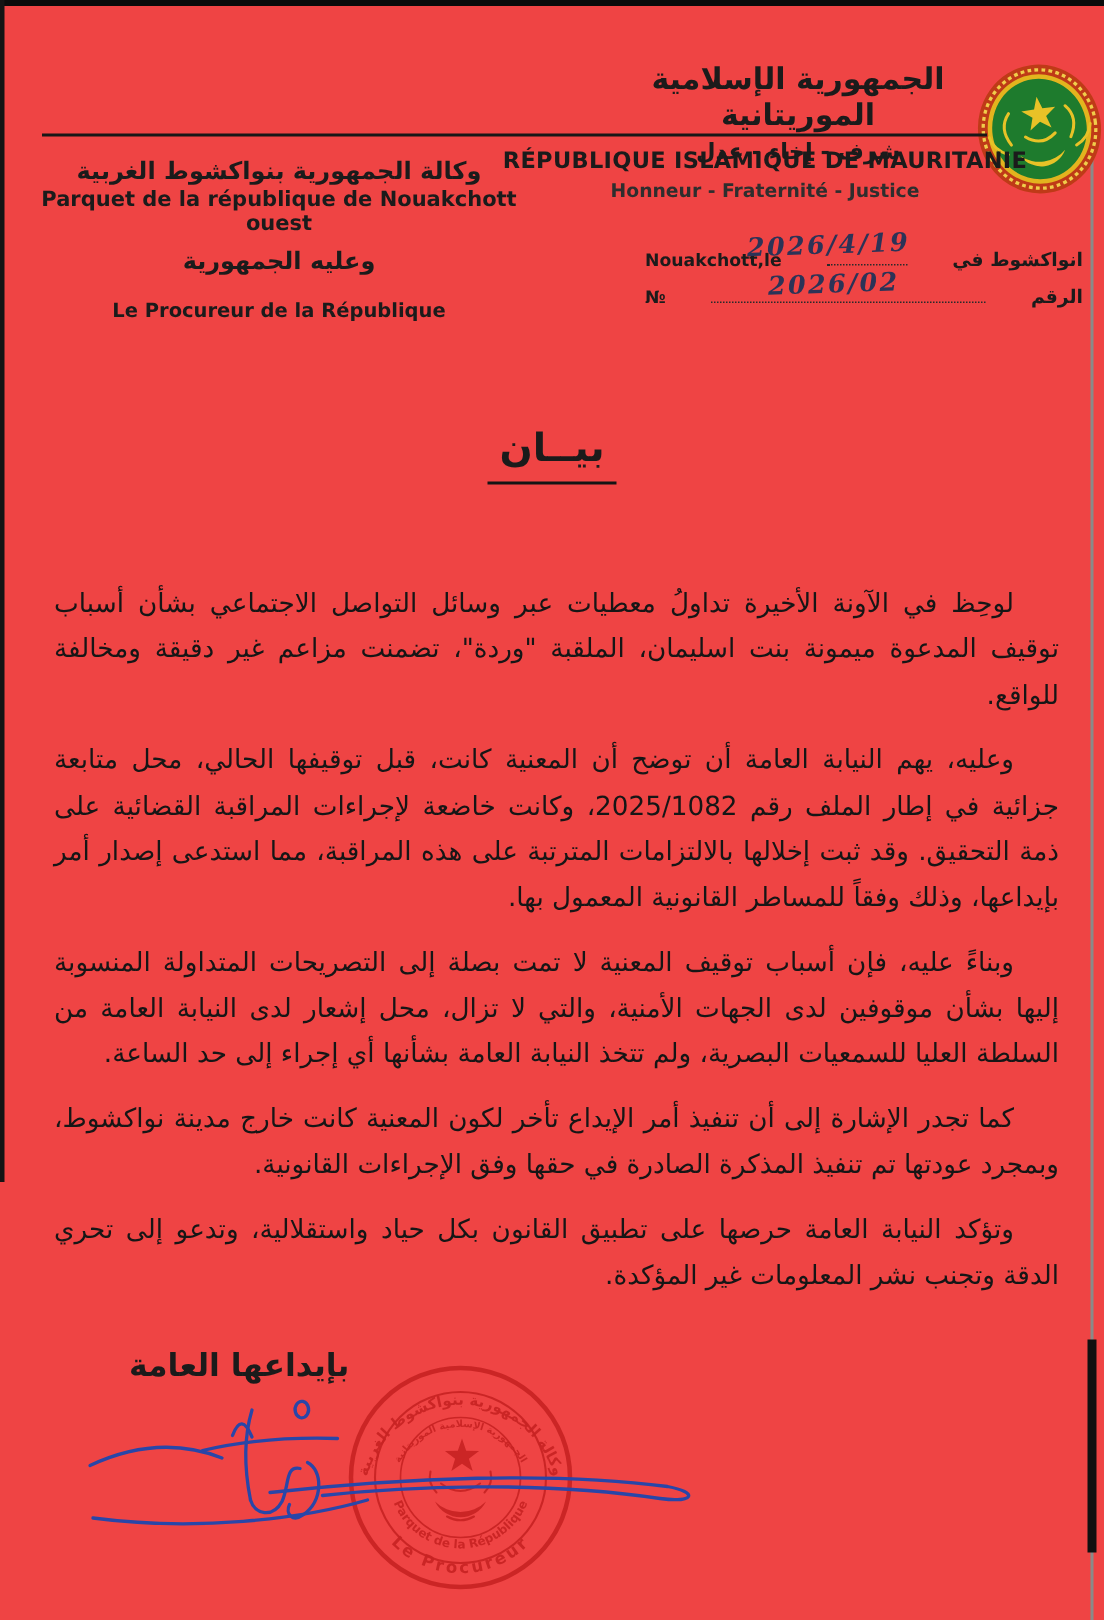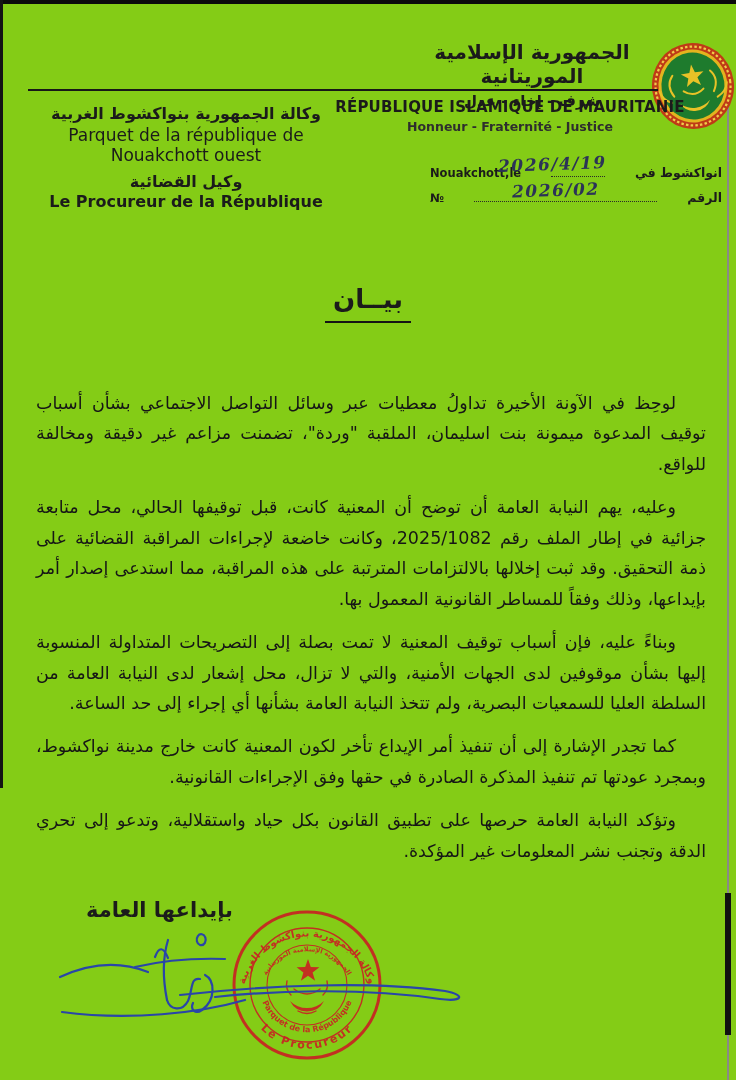--- a/index.html
+++ b/index.html
@@ -1,38 +1,38 @@
 <!DOCTYPE html>
 <html lang="ar"><head>
 <meta charset="utf-8">
 <style>
   html,body{margin:0;padding:0;background:#e8e8e6;}
   .page{
     position:relative; width:736px; height:1080px; overflow:hidden;
-    background:#84cc16; font-family:"DejaVu Sans",sans-serif; color:#1b1b1b;
+    background:#ef4444; font-family:"DejaVu Sans",sans-serif; color:#1b1b1b;
   }
   
   .scan-top{position:absolute;left:0;top:0;width:736px;height:4px;background:#0b0b0b;}
   .scan-left{position:absolute;left:0;top:0;width:3px;height:788px;background:#141414;}
   .scan-right-thin{position:absolute;left:727px;top:86px;width:2px;height:994px;background:#8a8a88;}
   .scan-right-thick{position:absolute;left:725px;top:893px;width:6px;height:142px;background:#101010;}
 
   
   .hdr-callig{position:absolute;left:398px;top:40px;width:268px;text-align:center;direction:rtl;}
   .hdr-callig .l1{font-size:20px;font-weight:bold;letter-spacing:.5px;}
   .hdr-callig .l2{font-size:15px;font-weight:bold;margin-top:4px;}
   .hdr-sep{position:absolute;left:28px;top:89px;width:630px;height:2px;background:#171717;}
   .hdr-fr{position:absolute;left:320px;top:98px;width:380px;text-align:center;}
   .hdr-fr .l1{font-size:15px;font-weight:bold;letter-spacing:.2px;}
   .hdr-fr .l2{font-size:12.5px;font-weight:bold;color:#2e2e2e;margin-top:3px;}
   .hdr-office{position:absolute;left:18px;top:104px;width:336px;text-align:center;}
   .hdr-office .ar1{font-size:16px;font-weight:bold;direction:rtl;}
-  .hdr-office .fr1{font-size:17px;font-weight:normal;margin-top:2px;}
+  .hdr-office .fr1{font-size:14px;font-weight:bold;margin-top:2px;}
   .hdr-office .ar2{font-size:16px;font-weight:bold;direction:rtl;margin-top:7px;}
-  .hdr-office .fr2{font-size:16px;font-weight:bold;margin-top:1px;}
+  .hdr-office .fr2{font-size:13px;font-weight:bold;margin-top:17px;}
 
   .emblem{position:absolute;left:650px;top:41px;width:86px;height:90px;}
 
   
   .dateline{position:absolute;left:430px;top:158px;width:292px;font-weight:bold;}
   .dl-row{position:relative;display:flex;align-items:flex-end;height:22px;margin-bottom:3px;gap:28px;}
   .dl-fr{font-size:11.5px;white-space:nowrap;}
   .dl-ar{font-size:12.5px;direction:rtl;white-space:nowrap;}
   .dl-dots{flex:1;border-bottom:1.7px dotted #2a2a2a;margin:0 2px 3px 2px;height:10px;}
   .handwrite{
@@ -99,21 +99,21 @@
   <div class="hdr-sep"></div>
 
   <div class="hdr-fr">
     <div class="l1">RÉPUBLIQUE ISLAMIQUE DE MAURITANIE</div>
     <div class="l2">Honneur - Fraternité - Justice</div>
   </div>
 
   <div class="hdr-office">
     <div class="ar1">وكالة الجمهورية بنواكشوط الغربية</div>
     <div class="fr1">Parquet de la république de Nouakchott ouest</div>
-    <div class="ar2">وكيل القضائية</div>
+    <div class="ar2">وعليه الجمهورية</div>
     <div class="fr2">Le Procureur de la République</div>
   </div>
 
   <div class="dateline">
     <div class="dl-row">
       <span class="dl-fr">Nouakchott,le</span>
       <span class="dl-dots"></span>
       <span class="dl-ar">انواكشوط في</span>
       <span class="handwrite hw-date">2026/4/19</span>
     </div>

